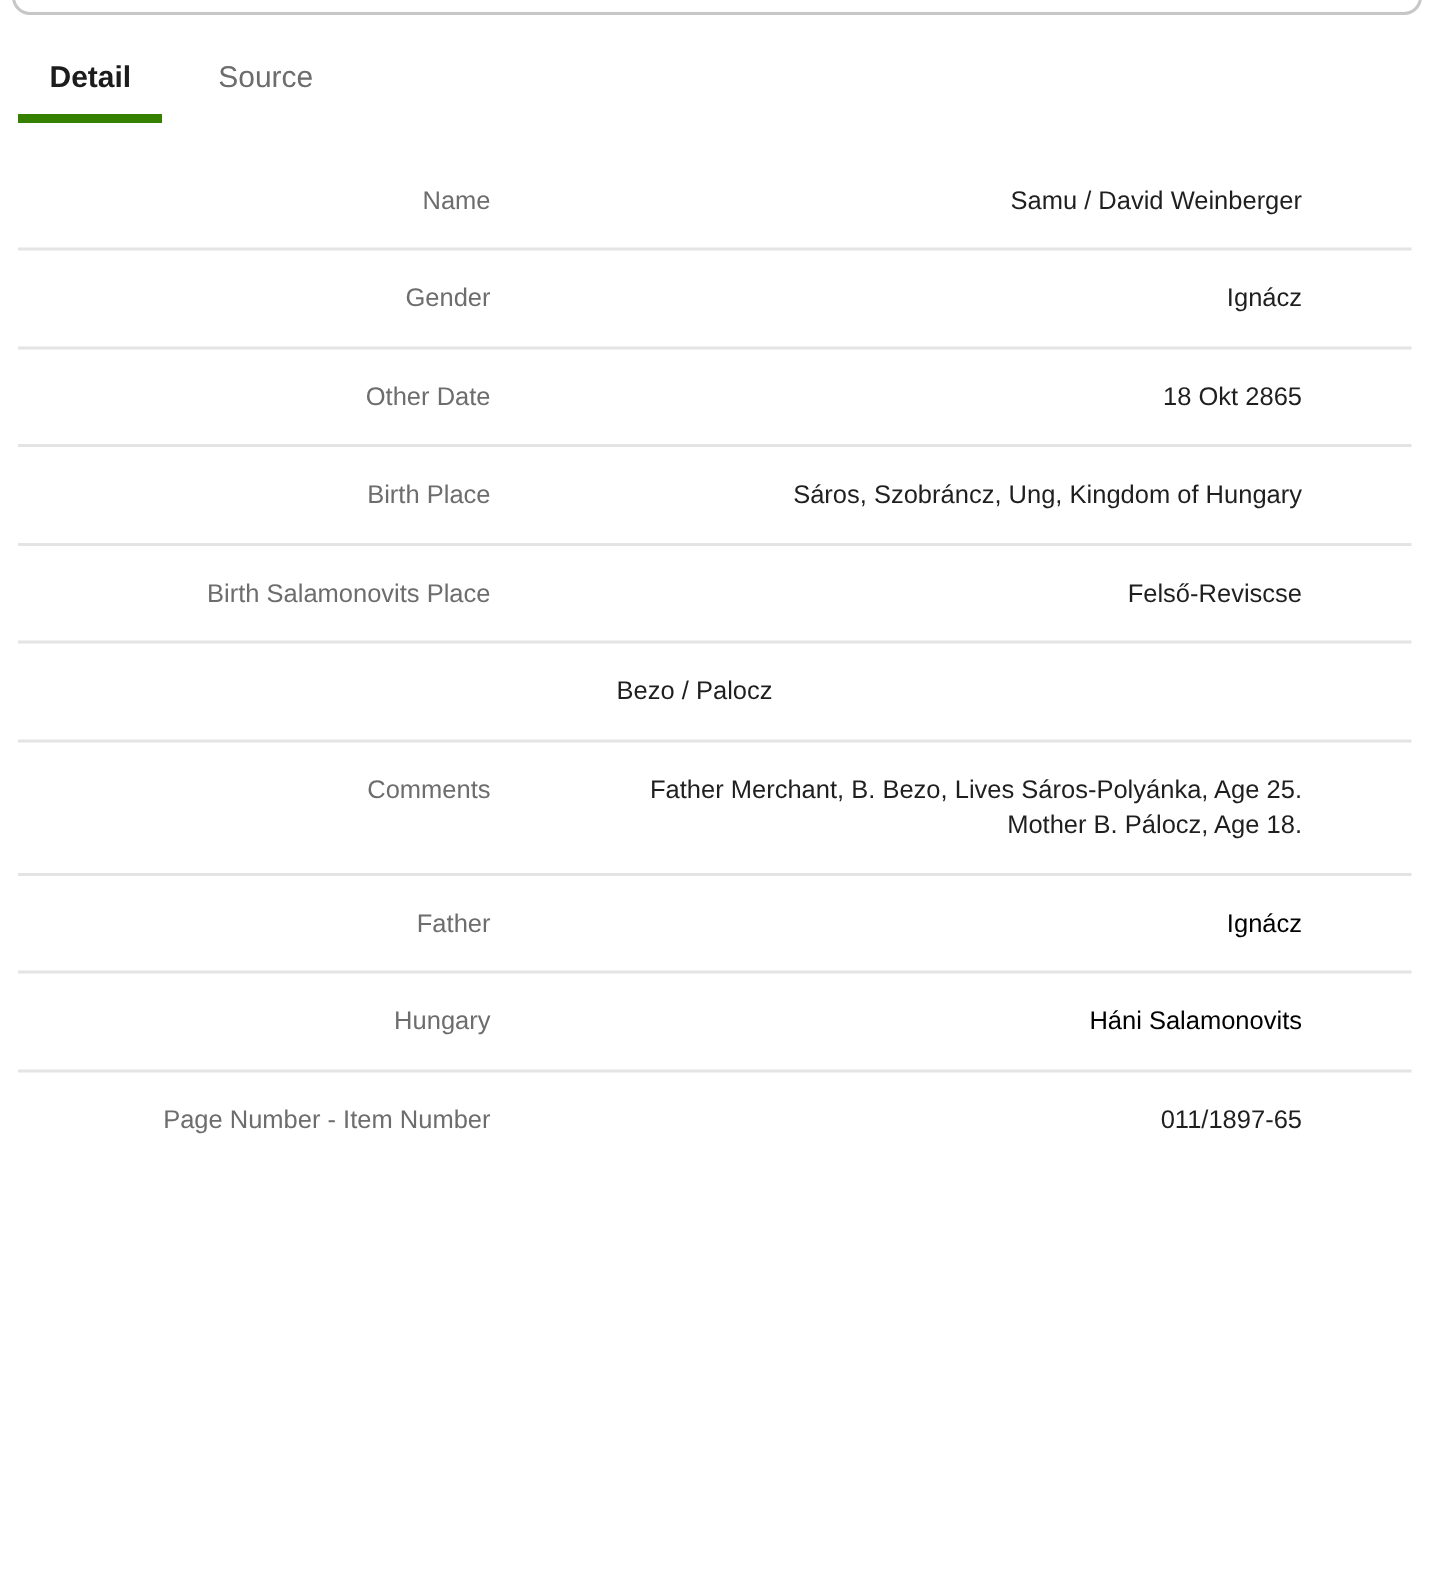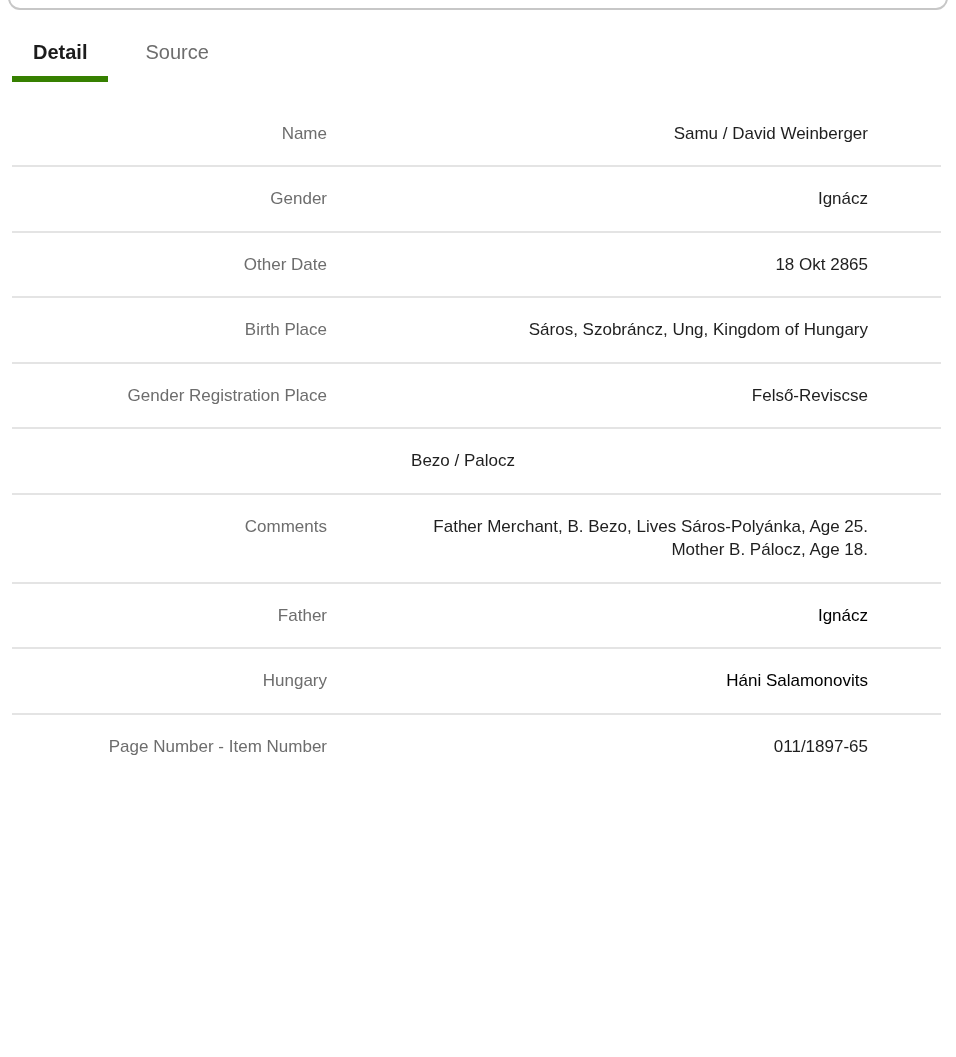--- a/index.html
+++ b/index.html
@@ -94,21 +94,21 @@
     <div class="row-label">Other Date</div>
     <div class="row-value">18 Okt 2865</div>
   </div>
 
   <div class="row">
     <div class="row-label">Birth Place</div>
     <div class="row-value">Sáros, Szobráncz, Ung, Kingdom of Hungary</div>
   </div>
 
   <div class="row">
-    <div class="row-label">Gender Registration Place</div>
+    <div class="row-label">Birth Salamonovits Place</div>
     <div class="row-value">Felső-Reviscse</div>
   </div>
 
   <div class="row">
     <div class="row-value">Bezo / Palocz</div>
   </div>
 
   <div class="row">
     <div class="row-label">Comments</div>
     <div class="row-value">Father Merchant, B. Bezo, Lives Sáros-Polyánka, Age 25. Mother B. Pálocz, Age 18.</div>

